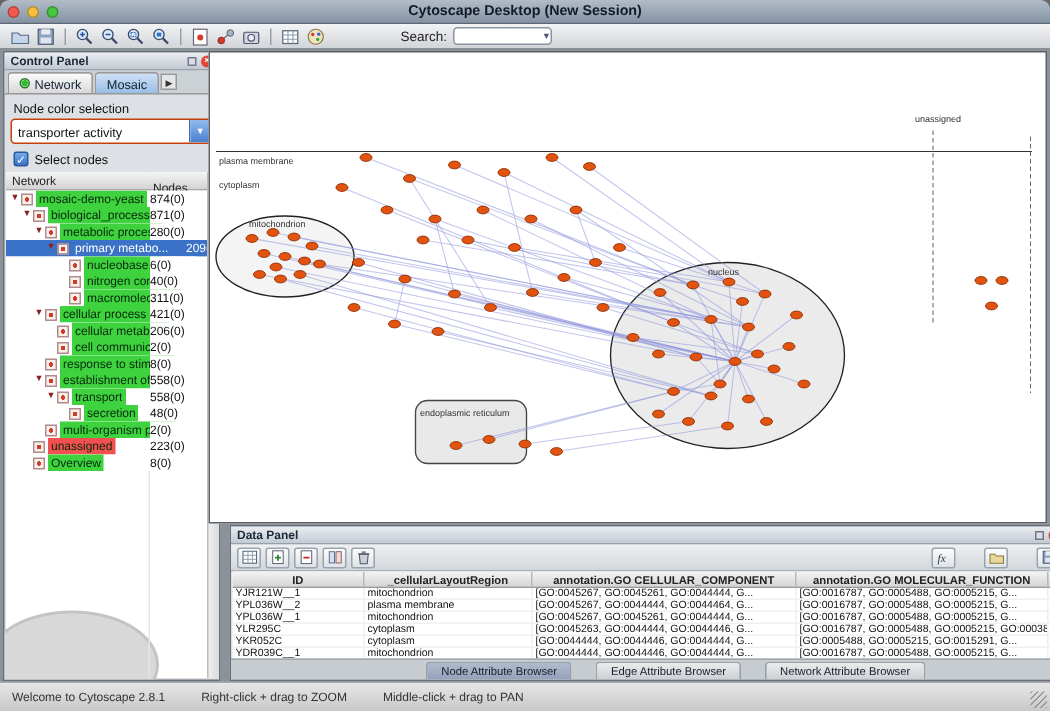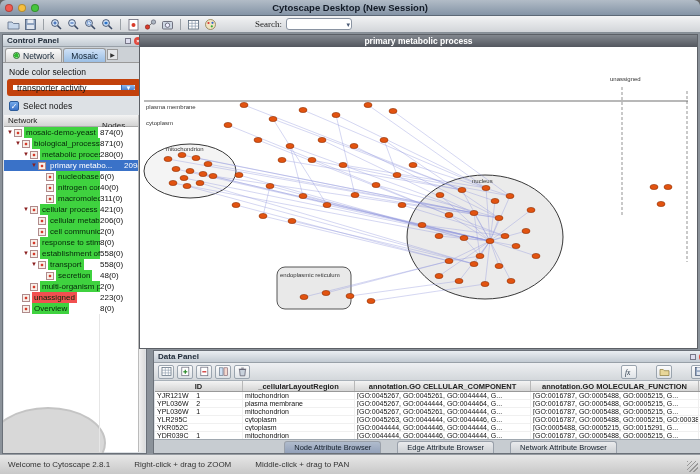--- a/index.html
+++ b/index.html
@@ -10,40 +10,40 @@
   .titlebar{position:absolute;left:0;top:0;right:0;height:16px;border-radius:6px 6px 0 0;
     background:linear-gradient(#b2bcc7,#8494a6);border-bottom:1px solid #5c6876;display:flex;align-items:center;}
   .mac{width:8px;height:8px;border-radius:50%;margin-left:5px;display:inline-block;border:1px solid rgba(0,0,0,.25);}
   .mac.red{background:#f25a50;} .mac.yel{background:#f6bf3e;} .mac.grn{background:#46c63e;}
   .wtitle{position:absolute;left:0;right:0;text-align:center;font-size:9.5px;font-weight:bold;color:#121a26;}
   
   .toolbar{position:absolute;left:0;top:16px;right:0;height:17px;background:linear-gradient(#f2f3f4,#d2d5d9);
     border-bottom:1px solid #868e96;display:flex;align-items:center;padding:0 5px;}
   .tbtn{width:17px;height:15px;padding:0;border:0;background:transparent;display:flex;align-items:center;justify-content:center;cursor:pointer;}
   .tsep{width:1px;height:11px;background:#9aa0a6;margin:0 4px;}
-  .search-label{font-size:9px;color:#222;margin-left:36px;font-family:Liberation Serif, serif;}
+  .search-label{font-size:9px;color:#222;margin-left:48px;}
   .search-box{position:relative;width:66px;height:12px;background:#fff;border:1px solid #8a94a2;border-radius:3px;margin-left:4px;}
   .sarrow{position:absolute;right:1px;top:0;font-size:7px;color:#4a5a74;line-height:11px;}
   
   .phead{position:absolute;left:0;top:0;right:0;height:12px;background:linear-gradient(#eaeef2,#c2cad2);
     border-bottom:1px solid #98a0a8;font-size:8px;font-weight:bold;color:#1c2836;display:flex;align-items:center;padding:0 4px;gap:3px;}
   .phead .ptitle{flex:1;}
   .pfloat{width:6px;height:6px;border:1px solid #778;background:#dde;}
   .pclose{width:8px;height:8px;border-radius:50%;background:#e0483e;color:#fff;font-size:6px;line-height:8px;text-align:center;}
   
   .ctrlpanel{position:absolute;left:2px;top:34px;width:145px;bottom:20px;background:#dde1e5;border:1px solid #6a7078;overflow:hidden;}
   .ptabs{position:absolute;top:12px;left:0;right:0;height:16px;background:#ccd1d6;display:flex;align-items:flex-end;padding-left:2px;border-bottom:1px solid #999;}
   .ptab{height:14px;padding:0 7px;font-size:8.5px;display:flex;align-items:center;gap:3px;color:#123;
     background:linear-gradient(#fbfbfb,#d8d8d8);border:1px solid #999;border-bottom:none;border-radius:3px 3px 0 0;margin-right:1px;}
   .ptab.on{background:linear-gradient(#cfe1f6,#9abee4);}
   .ptab-more{margin-left:auto;font-size:6px;width:11px;height:11px;border:1px solid #999;background:#e4e6e8;
     display:flex;align-items:center;justify-content:center;margin:0 2px 2px 0;color:#333;}
   .netic{width:7px;height:7px;border-radius:50%;background:radial-gradient(circle,#2ebb2e 0 2px,#8fdc8f 2px);border:1px solid #2a7a2a;}
   .plabel{position:absolute;top:32px;left:6px;font-size:8.5px;color:#111;}
-  .dropdown{position:absolute;top:44px;left:4px;right:5px;height:17px;background:#fff;border:6px solid #c2410c;border-radius:3px;
+  .dropdown{position:absolute;top:44px;left:4px;right:5px;height:17px;background:#fff;border:1px solid #c2410c;border-radius:3px;
     font-size:8.5px;display:flex;align-items:center;padding-left:4px;color:#111;}
   .darrow{position:absolute;right:0;top:0;bottom:0;width:14px;background:linear-gradient(#90baef,#4a80d0);color:#fff;
     font-size:6px;display:flex;align-items:center;justify-content:center;border-radius:0 2px 2px 0;border-left:1px solid #3a6ab0;}
   .checkrow{position:absolute;top:66px;left:6px;display:flex;gap:4px;align-items:center;font-size:8.5px;color:#111;}
   .checkbox{width:10px;height:10px;border-radius:2px;background:linear-gradient(#74aaea,#3a72c8);border:1px solid #2a5a9a;
     color:#fff;font-size:8px;line-height:9px;text-align:center;}
   .treebg{position:absolute;left:1px;right:8px;top:80px;bottom:1px;background:#fff;}
   .treebg::after{content:"";position:absolute;left:95px;top:0;bottom:0;border-left:1px solid #e6e6e6;}
   .treehead{position:absolute;left:1px;right:8px;top:80px;height:12px;background:linear-gradient(#f4f4f4,#d3d3d3);
     border-bottom:1px solid #aaa;font-size:8px;color:#222;line-height:12px;padding-left:4px;}
@@ -335,21 +335,20 @@
           <span class="tlb g">Overview</span>
           <span class="tct">8(0)</span>
         </div>
       </div>
     <div class="pscroll">
         <div class="thumb"></div>
       </div>
   </div>
 
   <div class="netframe">
-    <div class="nettitle">primary metabolic process</div>
     <svg class="netcanvas" viewBox="0 0 557 301" preserveAspectRatio="none">
       <line class="membrane" x1="4" y1="54" x2="548" y2="54"></line>
       <ellipse class="comp" cx="50" cy="124" rx="46" ry="27"></ellipse>
       <ellipse class="comp nucleus" cx="345" cy="190" rx="78" ry="62"></ellipse>
       <rect class="comp er" x="137" y="220" width="74" height="42" rx="8"></rect>
       <line class="dashedl" x1="482" y1="40" x2="482" y2="170"></line>
       <line class="dashedl" x1="547" y1="44" x2="547" y2="215"></line>
       <g>
           <line x1="28" y1="112" x2="334" y2="166" class="edge"></line>
           <line x1="42" y1="108" x2="334" y2="166" class="edge"></line>

